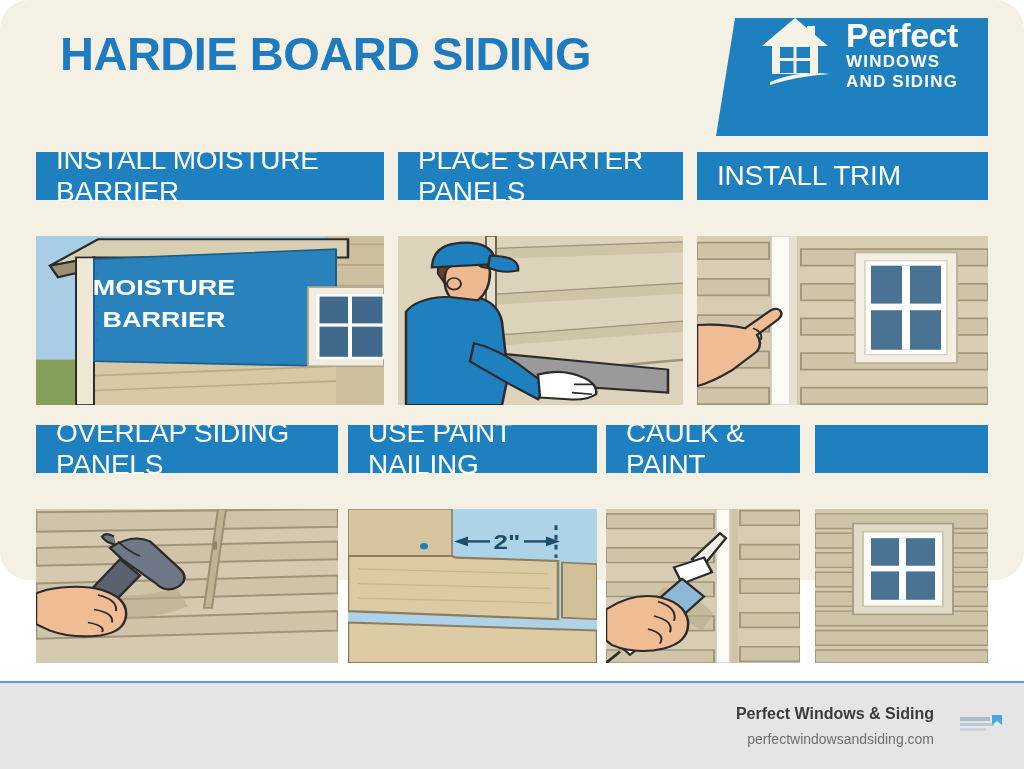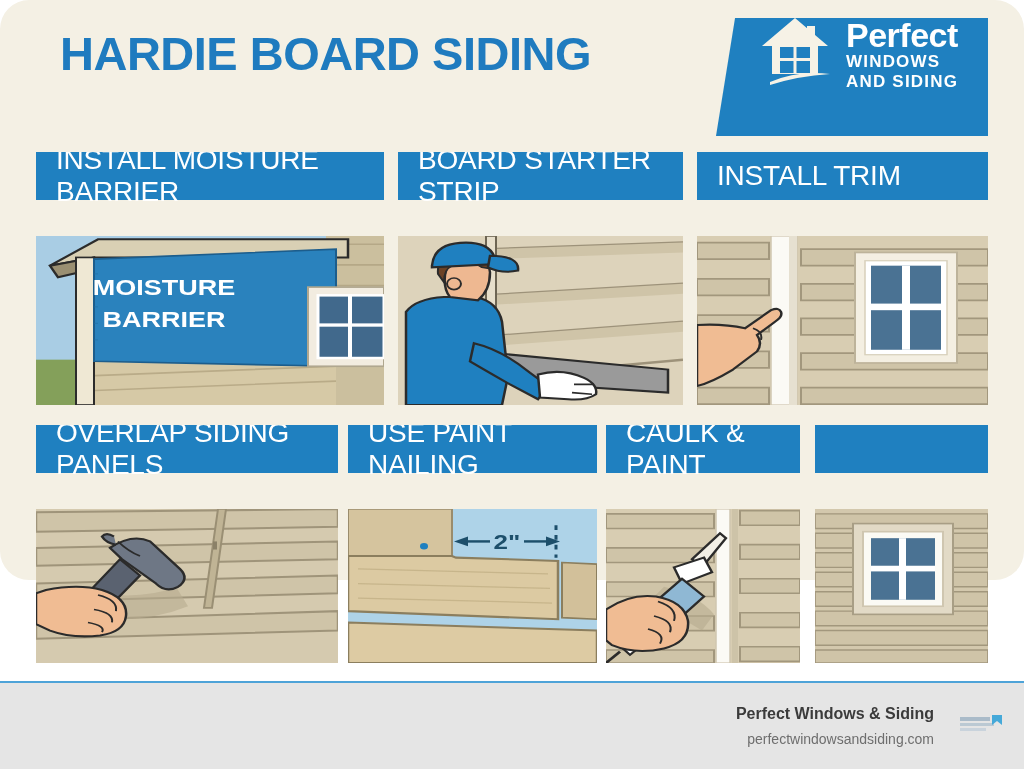--- a/index.html
+++ b/index.html
@@ -152,21 +152,21 @@
         <rect x="312" y="72" width="4" height="76" fill="#ffffff"></rect>
         <rect x="282" y="106" width="66" height="4" fill="#ffffff"></rect>
 
         <text x="128" y="72" font-family="Liberation Sans, sans-serif" font-size="27" font-weight="bold" fill="#ffffff" text-anchor="middle">MOISTURE</text>
         <text x="128" y="110" font-family="Liberation Sans, sans-serif" font-size="27" font-weight="bold" fill="#ffffff" text-anchor="middle">BARRIER</text>
       </svg>
     </div>
   </div>
 
   <div class="panel" id="p2">
-    <div class="panel-header">BOARD STARTER STRIP</div>
+    <div class="panel-header">PLACE STARTER PANELS</div>
     <div class="panel-art">
       <svg viewBox="0 0 285 205" preserveAspectRatio="none">
         <rect x="0" y="0" width="285" height="205" fill="#ddd3bb"></rect>
 
         <g stroke="#9d927a" stroke-width="3" fill="none">
           <path d="M92 16 L285 8"></path>
           <path d="M88 72 L285 58"></path>
           <path d="M88 122 L285 104"></path>
           <path d="M86 172 L285 150"></path>
         </g>

